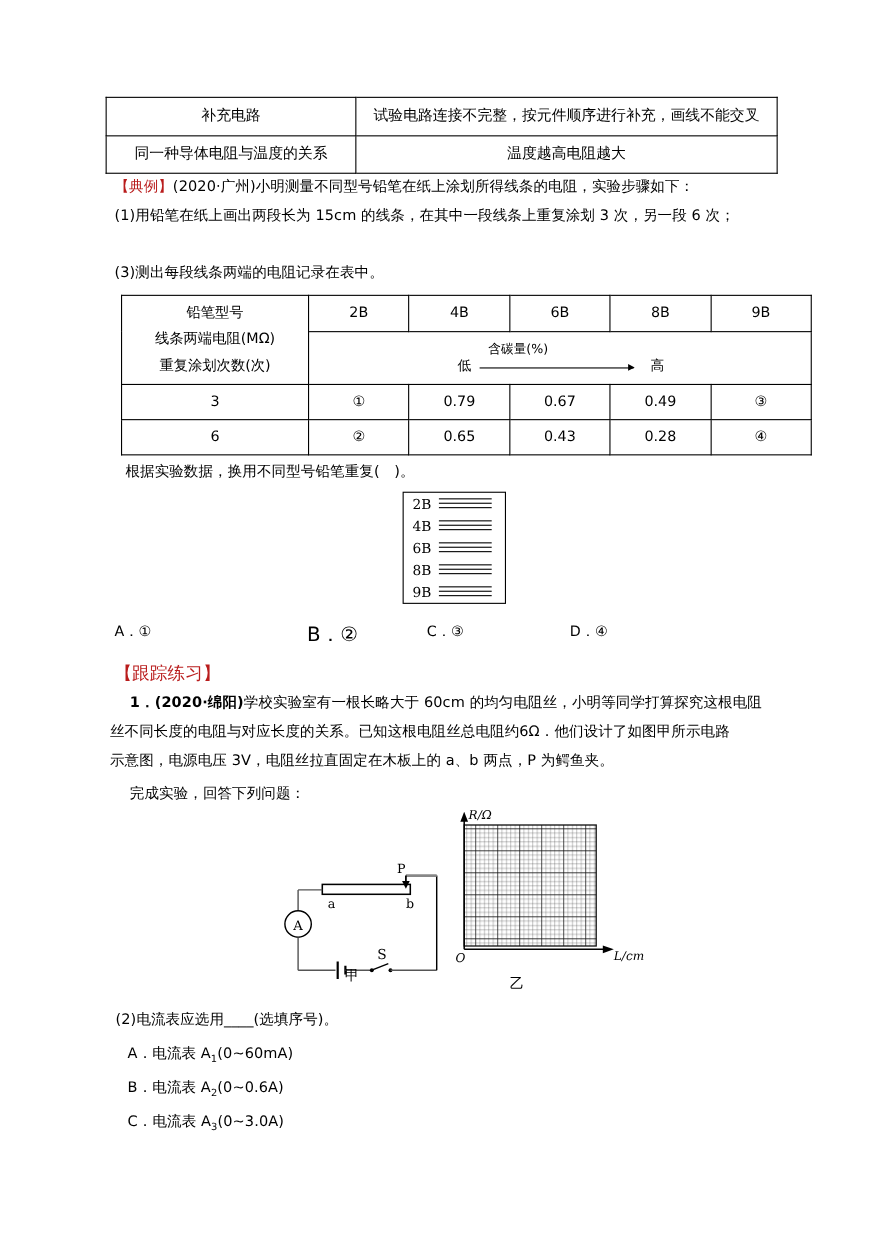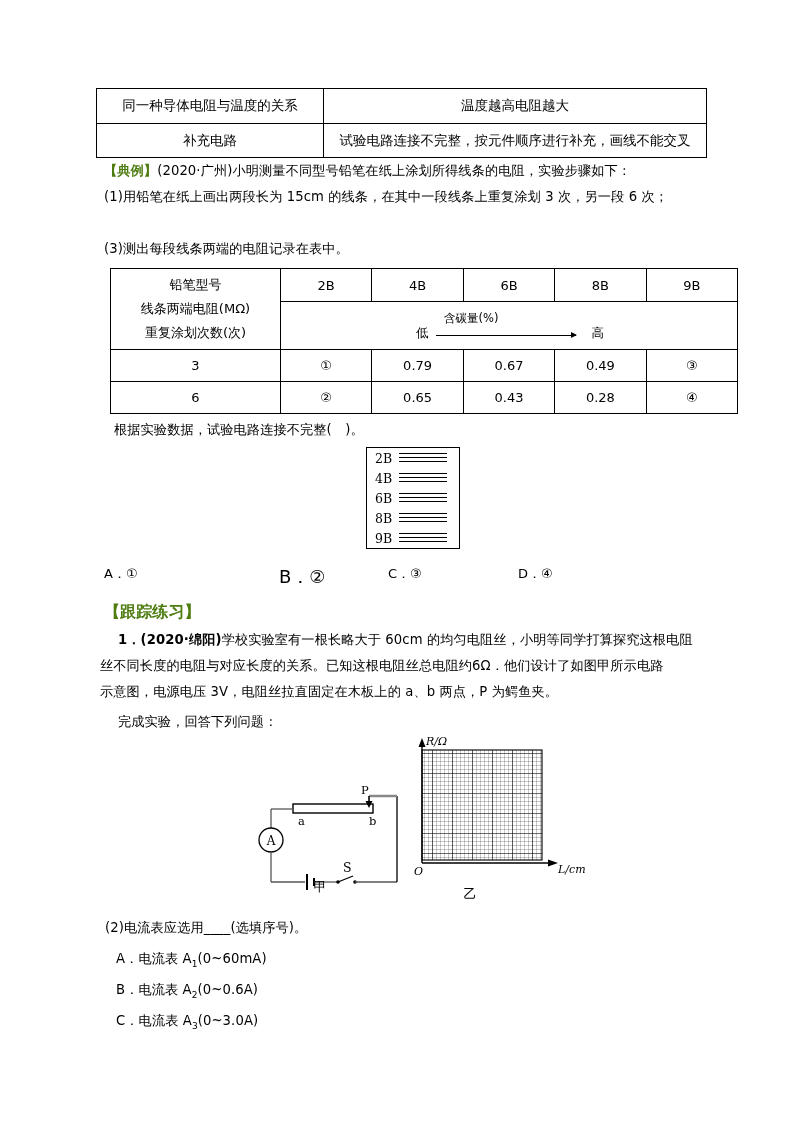--- a/index.html
+++ b/index.html
@@ -45,22 +45,22 @@
 
   
   .para {
     position: absolute;
     font-size: 13.2px;
     line-height: 21px;
     letter-spacing: 0.1px;
     white-space: nowrap;
   }
   .hdr-blue {
-    color: #4d7c0f;
-    font-weight: bold;
+    color: #b91c1c;
+    font-weight: normal;
   }
   .bold-s { font-weight: bold; }
 
   
   .data-table {
     position: absolute;
     left: 110px;
     top: 268px;
     width: 597px;
     border-collapse: collapse;
@@ -180,26 +180,26 @@
   .sub { font-size: 9px; vertical-align: sub; }
 </style>
 </head>
 <body>
 
 <div class="page">
 
   <table class="top-table">
     <tbody>
         <tr>
+      <td class="col-a">补充电路</td>
+      <td>试验电路连接不完整，按元件顺序进行补充，画线不能交叉</td>
+    </tr>
+    <tr>
       <td class="col-a">同一种导体电阻与温度的关系</td>
       <td>温度越高电阻越大</td>
-    </tr>
-    <tr>
-      <td class="col-a">补充电路</td>
-      <td>试验电路连接不完整，按元件顺序进行补充，画线不能交叉</td>
     </tr>
   </tbody>
     </table>
 
   <div class="para" style="left:104px; top:160px;">
     <span class="hdr-blue">【典例】</span><span>(2020·广州)</span><span>小明测量不同型号铅笔在纸上涂划所得线条的电阻，实验步骤如下：</span>
   </div>
 
   <div class="para" style="left:104px; top:186px;">(1)用铅笔在纸上画出两段长为 15cm 的线条，在其中一段线条上重复涂划 3 次，另一段 6 次；</div>
   <div class="para" style="left:104px; top:238px;">(3)测出每段线条两端的电阻记录在表中。</div>
@@ -240,21 +240,21 @@
       <td class="dt-c0">6</td>
       <td class="dt-c circnum">②</td>
       <td class="dt-c">0.65</td>
       <td class="dt-c">0.43</td>
       <td class="dt-c">0.28</td>
       <td class="dt-c circnum">④</td>
     </tr>
   </tbody>
     </table>
 
-  <div class="para" style="left:114px; top:419px;">根据实验数据，试验电路连接不完整(　)。</div>
+  <div class="para" style="left:114px; top:419px;">根据实验数据，换用不同型号铅笔重复(　)。</div>
 
   <div class="pencil-box">
     <div class="pencil-row">
       <span class="pencil-lbl">2B</span>
       <span class="pencil-lines">
           <i></i>
           <i></i>
           <i></i>
         </span>
     </div>

